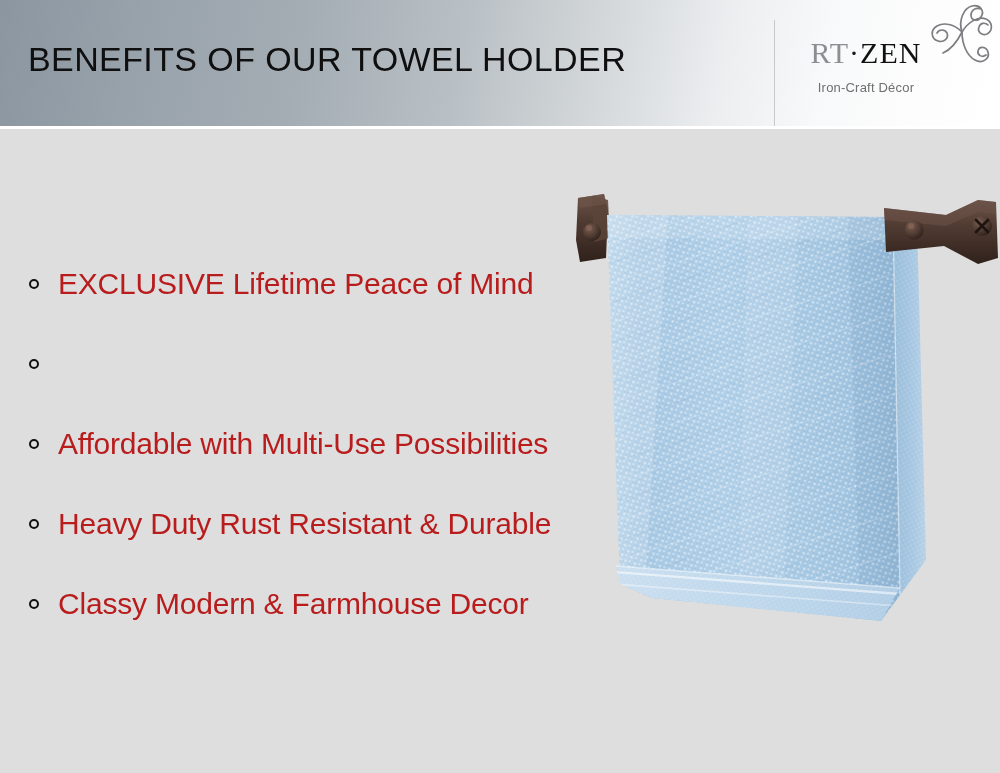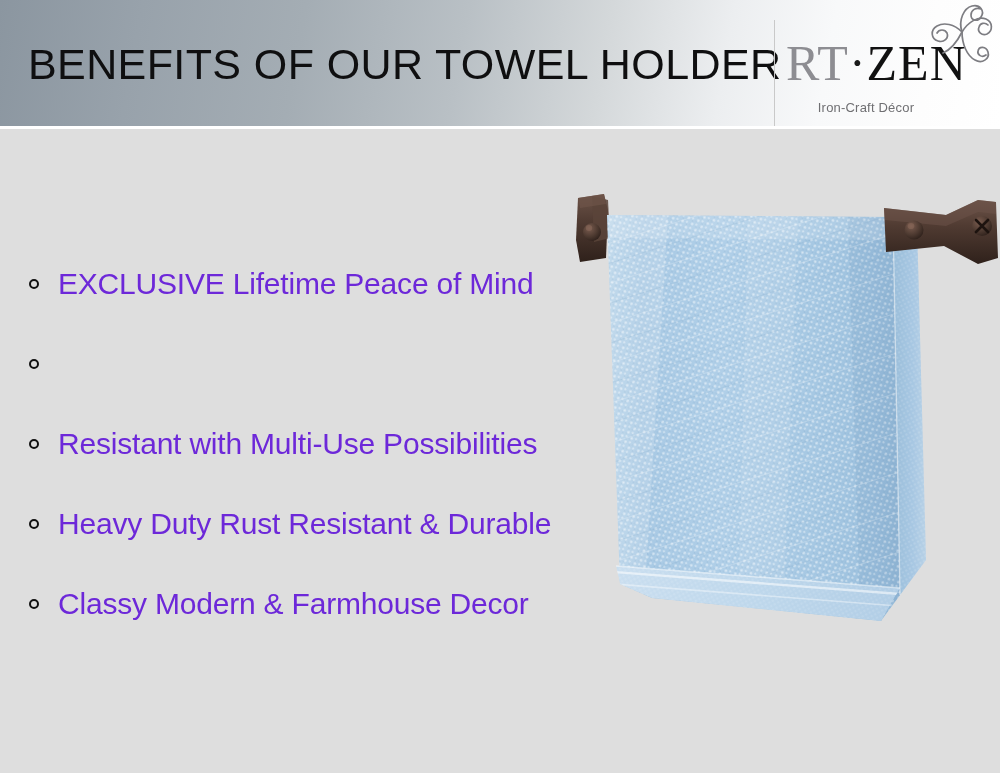--- a/index.html
+++ b/index.html
@@ -37,21 +37,21 @@
     position: absolute;
     left: 0; top: 126px;
     width: 1000px;
     height: 3px;
     background: #ffffff;
   }
   .slide-title {
     position: absolute;
     left: 28px;
     top: 40px;
-    font-size: 43px;
+    font-size: 34px;
     letter-spacing: 0.4px;
     color: #0f0f10;
     font-weight: 400;
     font-family: "Liberation Sans", sans-serif;
     white-space: nowrap;
   }
 
   
   .logo-divider {
     position: absolute;
@@ -63,21 +63,21 @@
   }
   .logo-block {
     position: absolute;
     left: 786px;
     top: 38px;
     width: 160px;
     text-align: center;
   }
   .logo-wordmark {
     font-family: "Liberation Serif", serif;
-    font-size: 50px;
+    font-size: 30px;
     line-height: 1;
     letter-spacing: 1px;
     white-space: nowrap;
     color: #111111;
   }
   .logo-wordmark .wm-rt { color: #8d8d92; }
   .logo-wordmark .wm-dot { color: #1a1a1a; }
   .logo-wordmark .wm-zen { color: #111111; }
   .logo-tagline {
     margin-top: 12px;
@@ -119,21 +119,21 @@
     margin-top: -5px;
     width: 6px;
     height: 6px;
     border: 2px solid #111111;
     border-radius: 50%;
     box-sizing: content-box;
   }
   .bullet-text {
     font-family: "Liberation Sans", sans-serif;
     font-size: 30px;
-    color: #6d28d9;
+    color: #b91c1c;
     letter-spacing: -0.2px;
     white-space: nowrap;
   }
 
   
   .product-photo {
     position: absolute;
     left: 548px;
     top: 180px;
     width: 452px;
@@ -175,21 +175,21 @@
   <ul class="bullet-list">
     <li class="bullet-item">
       <span class="bullet-marker"></span>
       <span class="bullet-text">EXCLUSIVE  Lifetime Peace of Mind</span>
     </li>
     <li class="bullet-item">
       <span class="bullet-marker"></span>
     </li>
     <li class="bullet-item">
       <span class="bullet-marker"></span>
-      <span class="bullet-text">Resistant with Multi-Use Possibilities</span>
+      <span class="bullet-text">Affordable with Multi-Use Possibilities</span>
     </li>
     <li class="bullet-item">
       <span class="bullet-marker"></span>
       <span class="bullet-text">Heavy Duty Rust Resistant &amp; Durable</span>
     </li>
     <li class="bullet-item">
       <span class="bullet-marker"></span>
       <span class="bullet-text">Classy Modern &amp; Farmhouse Decor</span>
     </li>
   </ul>

